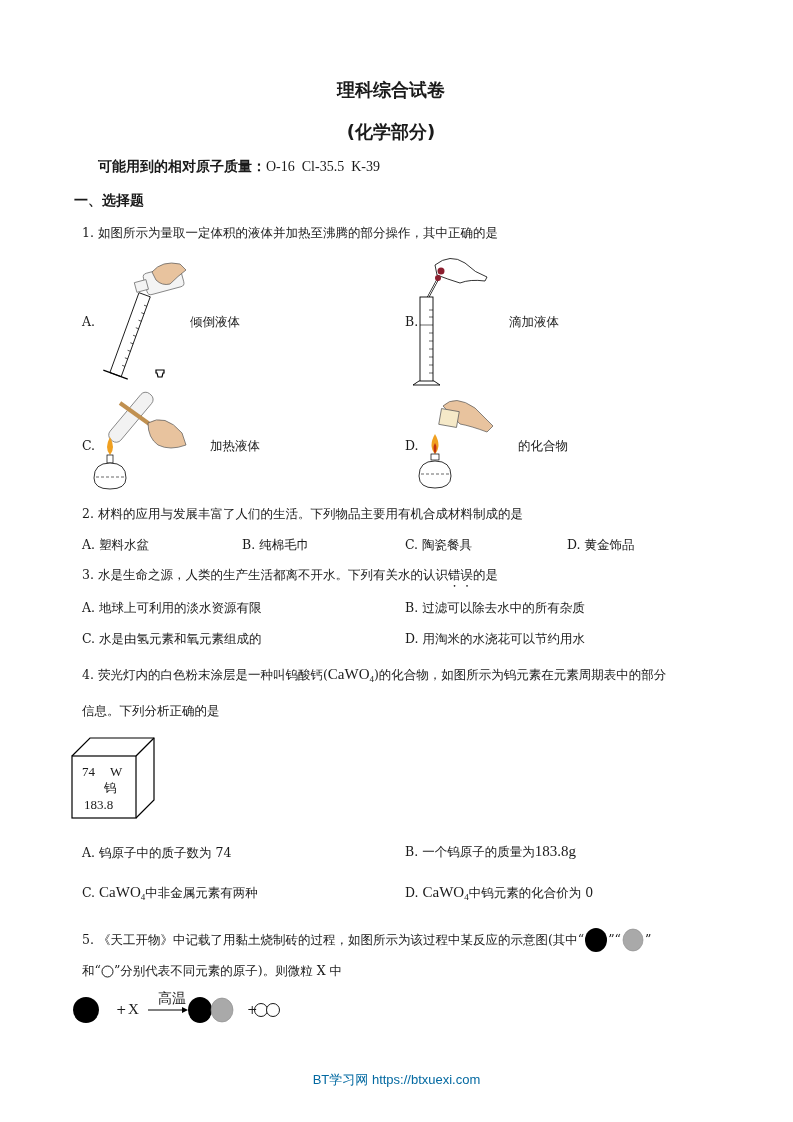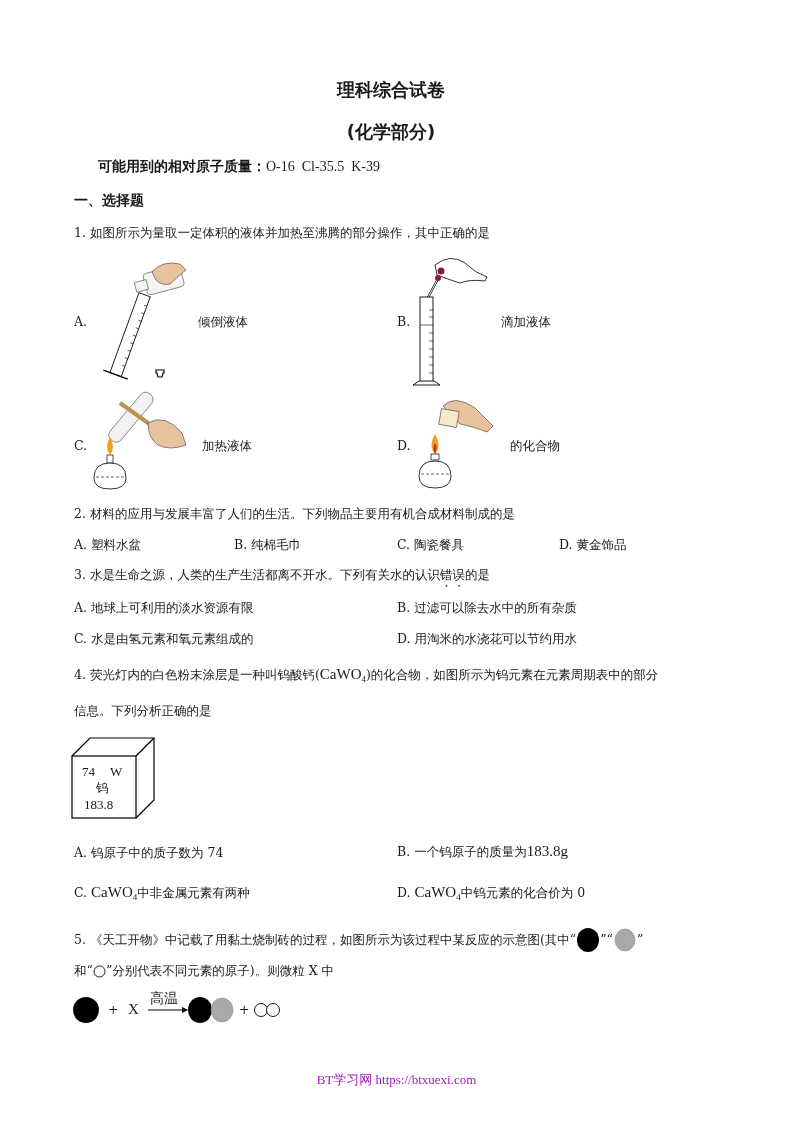--- a/index.html
+++ b/index.html
@@ -4,26 +4,26 @@
 <style>
   html, body { margin: 0; padding: 0; background: #ffffff; }
   body {
     width: 793px; height: 1122px; position: relative; overflow: hidden;
     font-family: "DejaVu Serif", "Liberation Serif", serif;
     color: #1a1a1a;
   }
   .abs { position: absolute; white-space: nowrap; }
   .title { font-family: "DejaVu Sans", "Liberation Sans", sans-serif; font-weight: bold; font-size: 18px; left: 0; width: 782px; text-align: center; margin-top: 6px; }
   .bold { font-family: "DejaVu Sans", "Liberation Sans", sans-serif; font-weight: bold; font-size: 14px; }
-  .txt { font-size: 12.5px; }
+  .txt { font-size: 12.5px; margin-left: 8px; }
   .num { font-family: "Liberation Serif", serif; font-size: 14px; }
   .emph { text-emphasis: dot; text-emphasis-position: under; -webkit-text-emphasis: dot; -webkit-text-emphasis-position: under; }
   sub { font-size: 9px; vertical-align: -3px; }
   .formula { font-family: "Liberation Serif", serif; font-size: 15px; }
-  .footer { font-family: Liberation Serif, serif; font-size: 13px; color: #a21caf; left: 0; width: 793px; text-align: center; }
+  .footer { font-family: Liberation Sans, sans-serif; font-size: 13px; color: #0369a1; left: 0; width: 793px; text-align: center; }
   svg { position: absolute; overflow: visible; }
   .cube-text { font-family: "Liberation Serif", serif; font-size: 13px; }
 </style>
 </head>
 <body>
 
 <div class="abs title" style="top:72px;">理科综合试卷</div>
 <div class="abs title" style="top:114px;">(化学部分)</div>
 
 <div class="abs" style="left:74px; top:156px;margin-left:24px;">
@@ -58,21 +58,21 @@
 
   <g transform="rotate(-15 70 20)">
     <rect x="55" y="8" width="38" height="22" rx="4" fill="#f4f4f4" stroke="#777" stroke-width="0.8"></rect>
     <rect x="45" y="14" width="12" height="10" fill="#f4f4f4" stroke="#777" stroke-width="0.8"></rect>
   </g>
 
   <path d="M62 10 Q72 -2 90 2 L96 8 Q88 14 80 22 Q72 24 66 18 Z" fill="#e8c39e" stroke="#555" stroke-width="0.7"></path>
 
   <path d="M66 108 h8 v3 h-1 l-1 4 h-4 l-1 -4 h-1 z" fill="#fff" stroke="#000" stroke-width="1.2"></path>
 </svg>
-<div class="abs txt" style="left:198px; top:314px;">倾倒液体</div>
+<div class="abs txt" style="left:182px; top:314px;">倾倒液体</div>
 
 <div class="abs txt" style="left:397px; top:314px;">B.</div>
 <svg style="left:415px; top:255px;" width="80" height="135">
 
   <path d="M20 10 Q35 -2 50 8 Q60 18 72 22 L70 26 Q55 24 45 28 Q32 24 22 20 Z" fill="#fff" stroke="#000" stroke-width="0.8"></path>
 
   <line x1="10" y1="48" x2="24" y2="22" stroke="#000" stroke-width="2.2"></line>
   <line x1="10" y1="48" x2="24" y2="22" stroke="#fff" stroke-width="1"></line>
   <circle cx="26" cy="16" r="3.5" fill="#8b1e2e"></circle>
   <circle cx="23" cy="23" r="3" fill="#8b1e2e"></circle>

